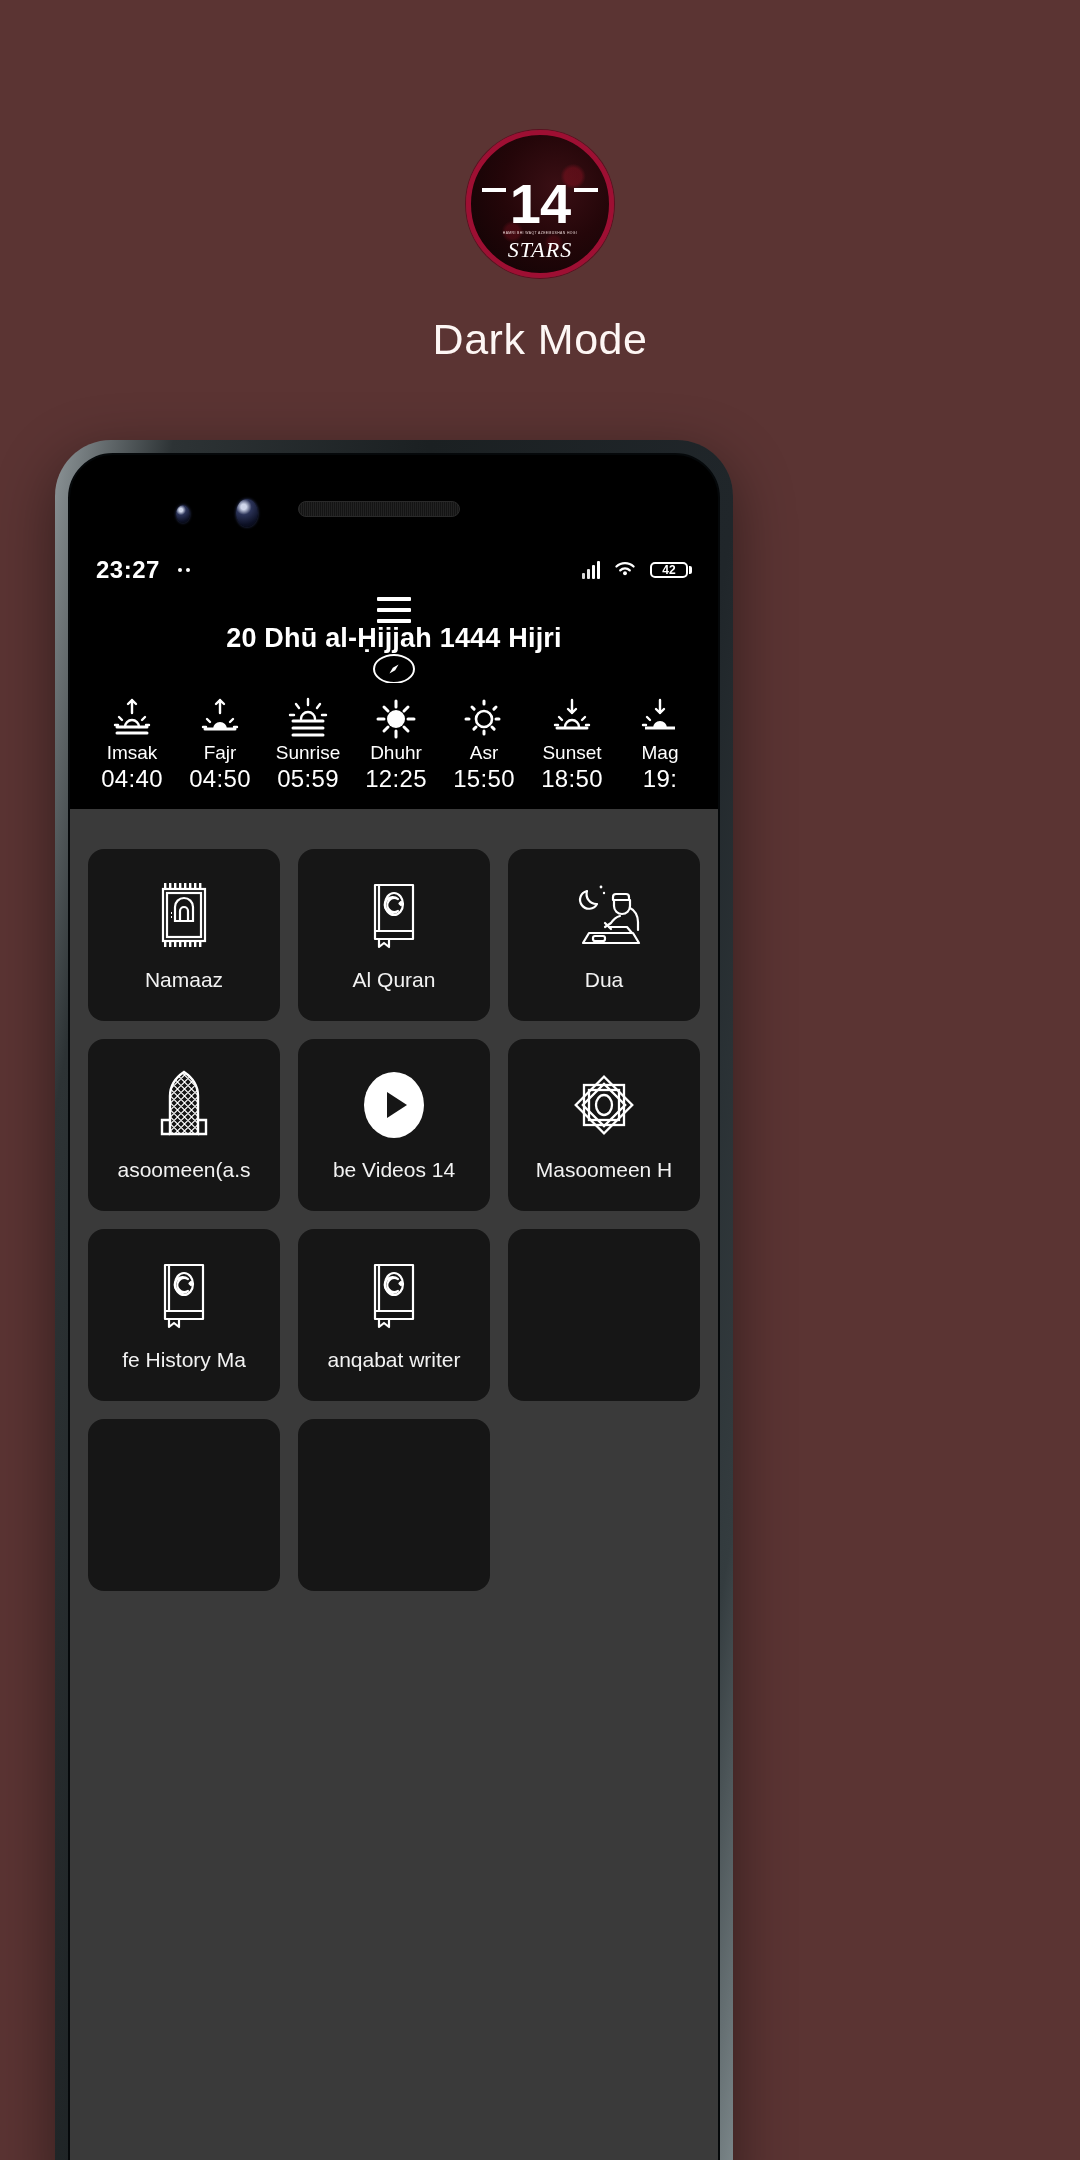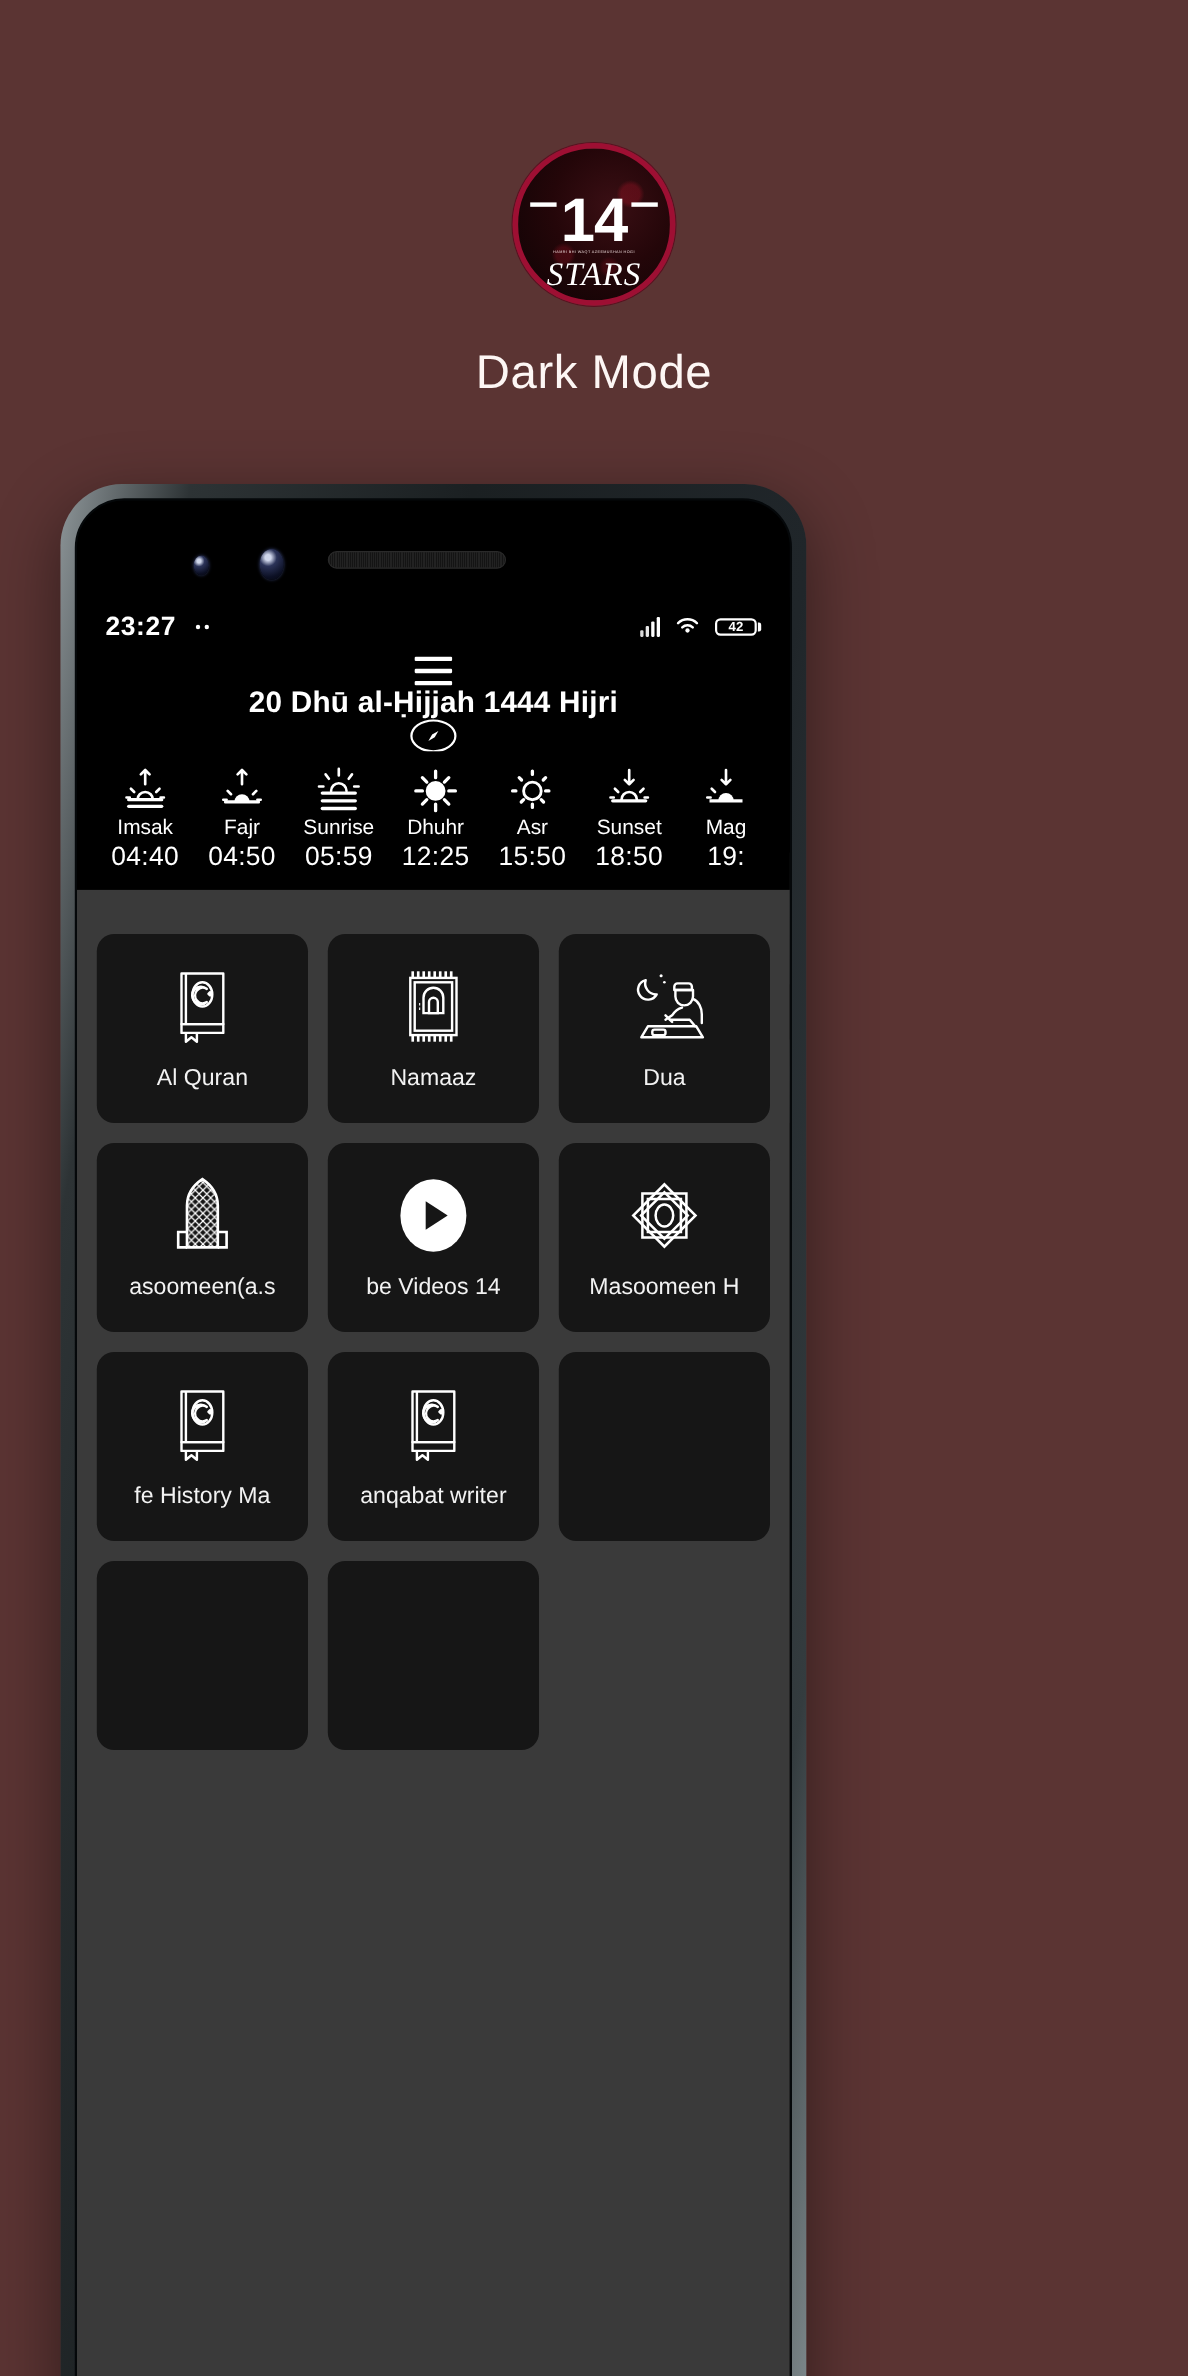--- a/index.html
+++ b/index.html
@@ -47,21 +47,21 @@
     letter-spacing: -1px; line-height: .9; margin-top: 28px;
   }
   .logo-micro {
     position: relative; z-index: 2;
     color: #e8d6d6; font-size: 3.4px; letter-spacing: .4px;
     margin-top: 1px; white-space: nowrap;
   }
   .logo-stars {
     position: relative; z-index: 2;
     color: #fff; font-family: "Liberation Serif", serif;
-    font-style: italic; font-size: 30px; letter-spacing: 1px;
+    font-style: italic; font-size: 22px; letter-spacing: 1px;
     line-height: 1; margin-top: 4px;
   }
 
   
   .headline {
     position: absolute; left: 0; right: 0; top: 315px;
     text-align: center; color: #fdf6f4;
     font-size: 43px; font-weight: 400; letter-spacing: .5px;
   }
 
@@ -362,36 +362,20 @@
               </svg>
             </span>
             <span class="prayer-name">Mag</span>
             <span class="prayer-time">19:</span>
           </div>
 
         </div>
 
         <div class="app-body">
           <div class="grid">
-
-            <div class="tile">
-              <span class="tile-ic">
-                <svg width="62" height="72" viewBox="0 0 62 72">
-                  <g stroke="#fff" stroke-width="2.2" fill="none" stroke-linejoin="round">
-                    <path d="M12 6h38v46H12z"></path>
-                    <path d="M12 52h38v8H12z"></path>
-                    <path d="M16 6v46M16 60v8l5-4 5 4v-8"></path>
-                    <path d="M31 14c5 0 9 5 9 11s-4 11-9 11-9-5-9-11 4-11 9-11z"></path>
-                    <path d="M35 20a7 7 0 100 12 8 8 0 110-12z"></path>
-                    <path d="M38 23l1.5 1.5L38 26l-1.5-1.5z"></path>
-                  </g>
-                </svg>
-              </span>
-              <span class="tile-label clip">Al Quran</span>
-            </div>
 
             <div class="tile">
               <span class="tile-ic">
                 <svg width="64" height="72" viewBox="0 0 64 72">
                   <g stroke="#fff" stroke-width="2.2" fill="none">
                     <rect x="11" y="10" width="42" height="52"></rect>
                     <rect x="15" y="14" width="34" height="44"></rect>
                     <path d="M23 42V28a9 9 0 0118 0v14z"></path>
                     <path d="M28 42V32a4 4 0 018 0v10z"></path>
                     <path d="M19 34h1M19 38h1"></path>
@@ -414,20 +398,36 @@
                     <rect x="42" y="62" width="2.4" height="6"></rect>
                       <rect x="47" y="62" width="2.4" height="6"></rect>
                   </g>
                 </svg>
               </span>
               <span class="tile-label clip">Namaaz</span>
             </div>
 
             <div class="tile">
               <span class="tile-ic">
+                <svg width="62" height="72" viewBox="0 0 62 72">
+                  <g stroke="#fff" stroke-width="2.2" fill="none" stroke-linejoin="round">
+                    <path d="M12 6h38v46H12z"></path>
+                    <path d="M12 52h38v8H12z"></path>
+                    <path d="M16 6v46M16 60v8l5-4 5 4v-8"></path>
+                    <path d="M31 14c5 0 9 5 9 11s-4 11-9 11-9-5-9-11 4-11 9-11z"></path>
+                    <path d="M35 20a7 7 0 100 12 8 8 0 110-12z"></path>
+                    <path d="M38 23l1.5 1.5L38 26l-1.5-1.5z"></path>
+                  </g>
+                </svg>
+              </span>
+              <span class="tile-label clip">Al Quran</span>
+            </div>
+
+            <div class="tile">
+              <span class="tile-ic">
                 <svg width="78" height="68" viewBox="0 0 78 68">
                   <g stroke="#fff" stroke-width="2.2" fill="none" stroke-linecap="round" stroke-linejoin="round">
                     <path d="M22 10a9 9 0 1010 13 10 10 0 01-10-13z"></path>
                     <circle cx="36" cy="6" r="1.4" fill="#fff" stroke="none"></circle>
                     <circle cx="39" cy="12" r="1.2" fill="#fff" stroke="none"></circle>
                     <path d="M51 13h10a3 3 0 013 3v3H48v-3a3 3 0 013-3z"></path>
                     <path d="M49 19h16v6a8 8 0 01-16 0z"></path>
                     <path d="M65 27c5 2 8 8 8 14v8"></path>
                     <path d="M55 35c-4 1-7 4-9 7l-6 4"></path>
                     <path d="M40 42l6 6"></path>

